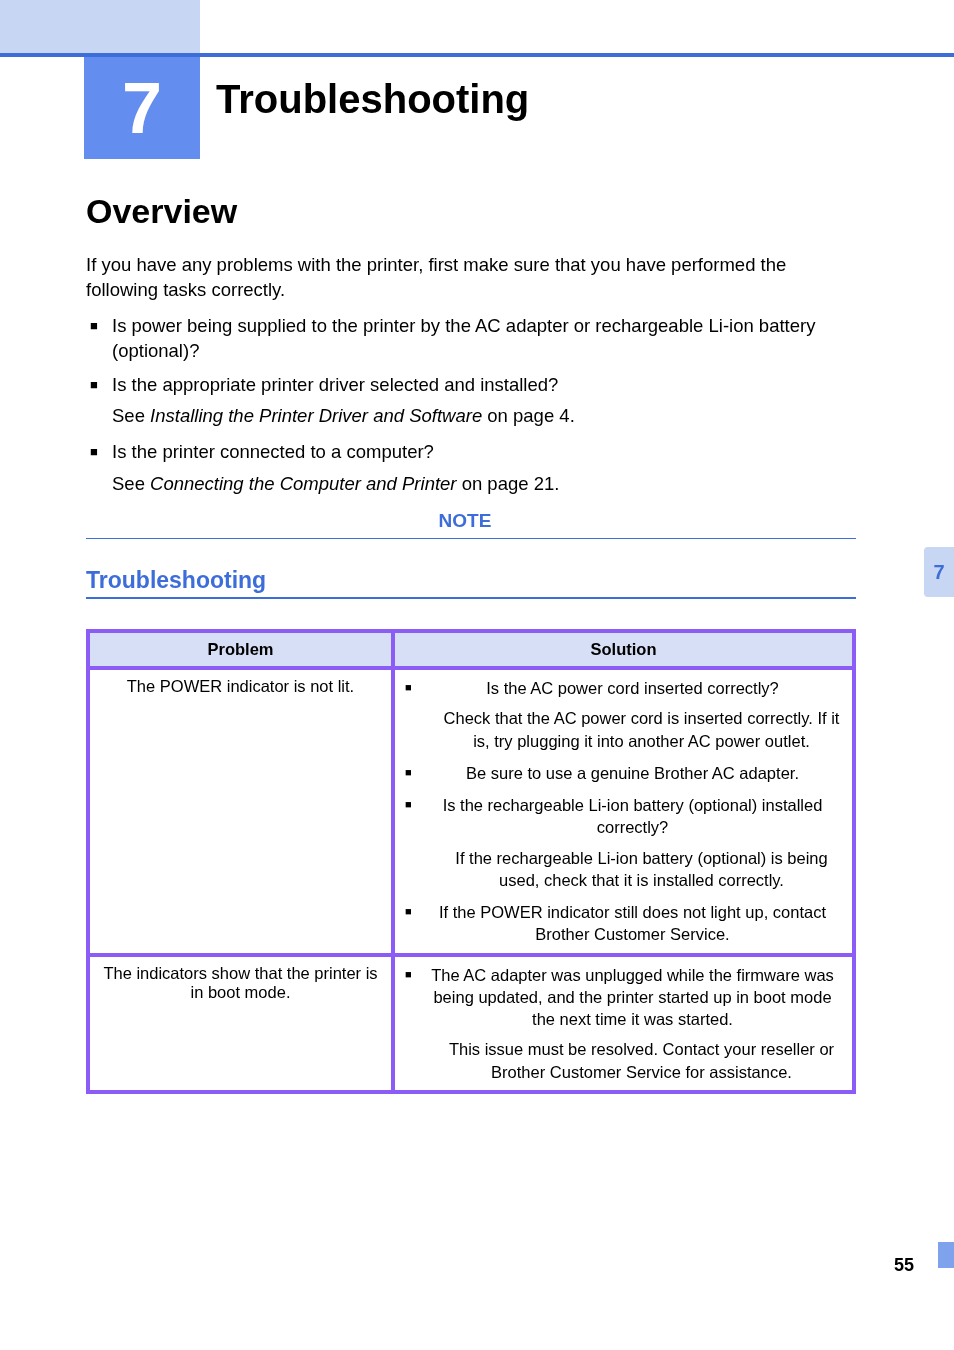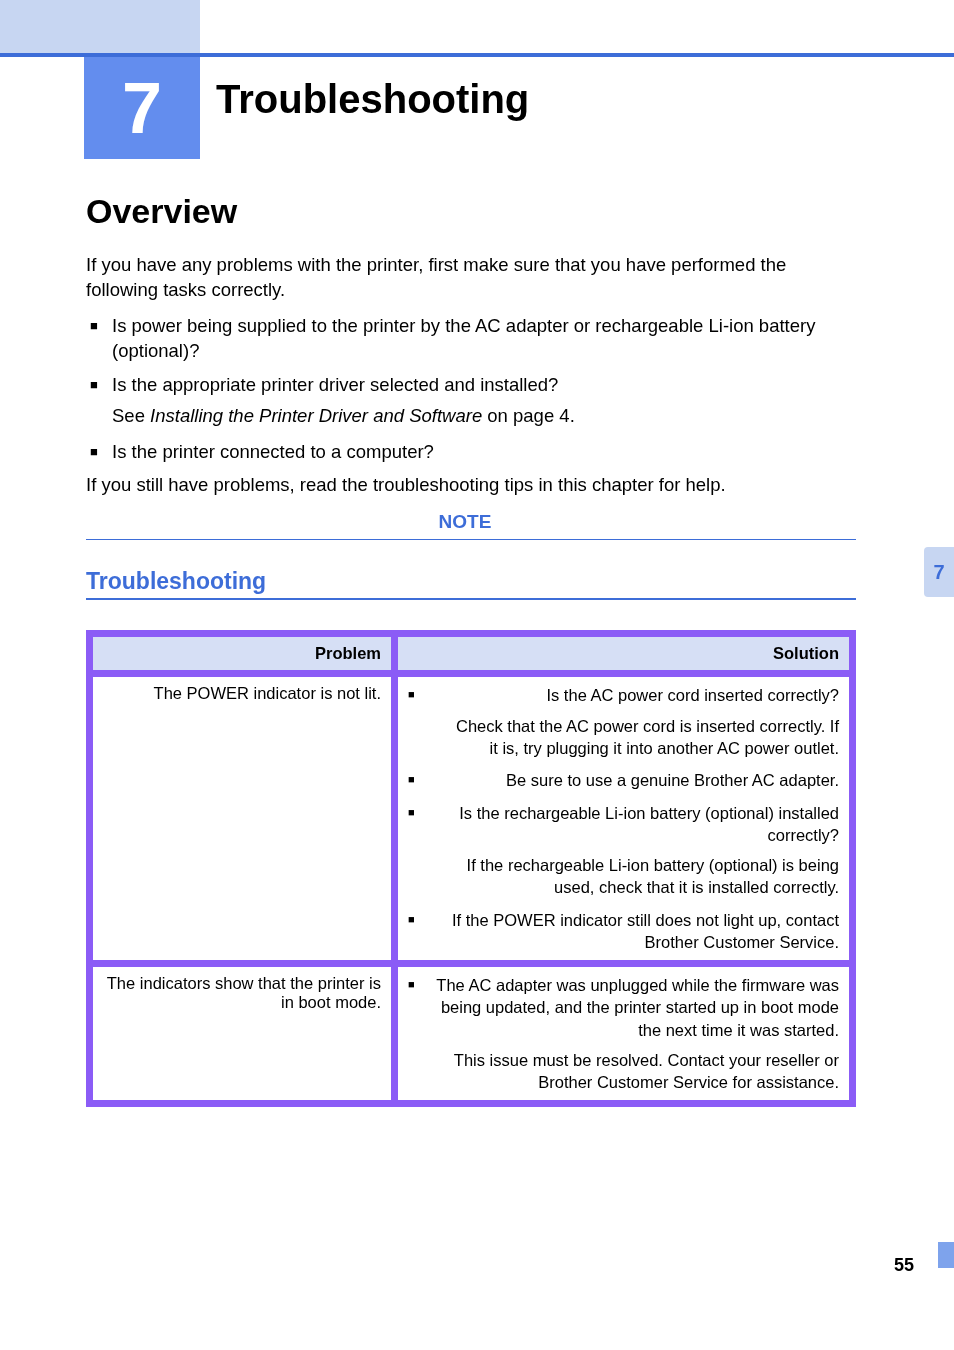--- a/index.html
+++ b/index.html
@@ -137,23 +137,23 @@
     padding-bottom: 3px;
     border-bottom: 2px solid #3d6dd8;
     margin-bottom: 30px;
   }
   table.trouble {
     width: 100%;
     border-collapse: collapse;
     font-size: 16.5px;
   }
   table.trouble th, table.trouble td {
-    border: 7px solid #8b5cf6;
+    border: 4px solid #8b5cf6;
     padding: 7px 10px;
-    text-align: right;
+    text-align: center;
     vertical-align: top;
   }
   table.trouble th {
     background: #d6dff5;
     font-weight: bold;
   }
   table.trouble th.col-problem { width: 305px; }
   ul.sol {
     list-style: none;
     padding-left: 18px;
@@ -209,24 +209,26 @@
       <span>Is power being supplied to the printer by the AC adapter or rechargeable Li-ion battery (optional)?</span>
     </li>
     <li>
       <span>Is the appropriate printer driver selected and installed?</span>
       <div class="sub-ref">
         <span>See </span><span class="italic">Installing the Printer Driver and Software</span><span> on page 4.</span>
       </div>
     </li>
     <li>
       <span>Is the printer connected to a computer?</span>
+      <div class="sub-ref">
+        <span>See </span><span class="italic">Connecting the Computer and Printer</span><span> on page 21.</span>
+      </div>
     </li>
   </ul>
 
-  <p class="body-text">If you still have problems, read the troubleshooting tips in this chapter for help.</p>
 
   <div class="note-block">
     <div class="note-header">
       <span class="note-label">NOTE</span>
       <span class="note-line"></span>
     </div>
     <div class="note-bottom-line"></div>
   </div>
 
   <h3 class="sub">Troubleshooting</h3>

